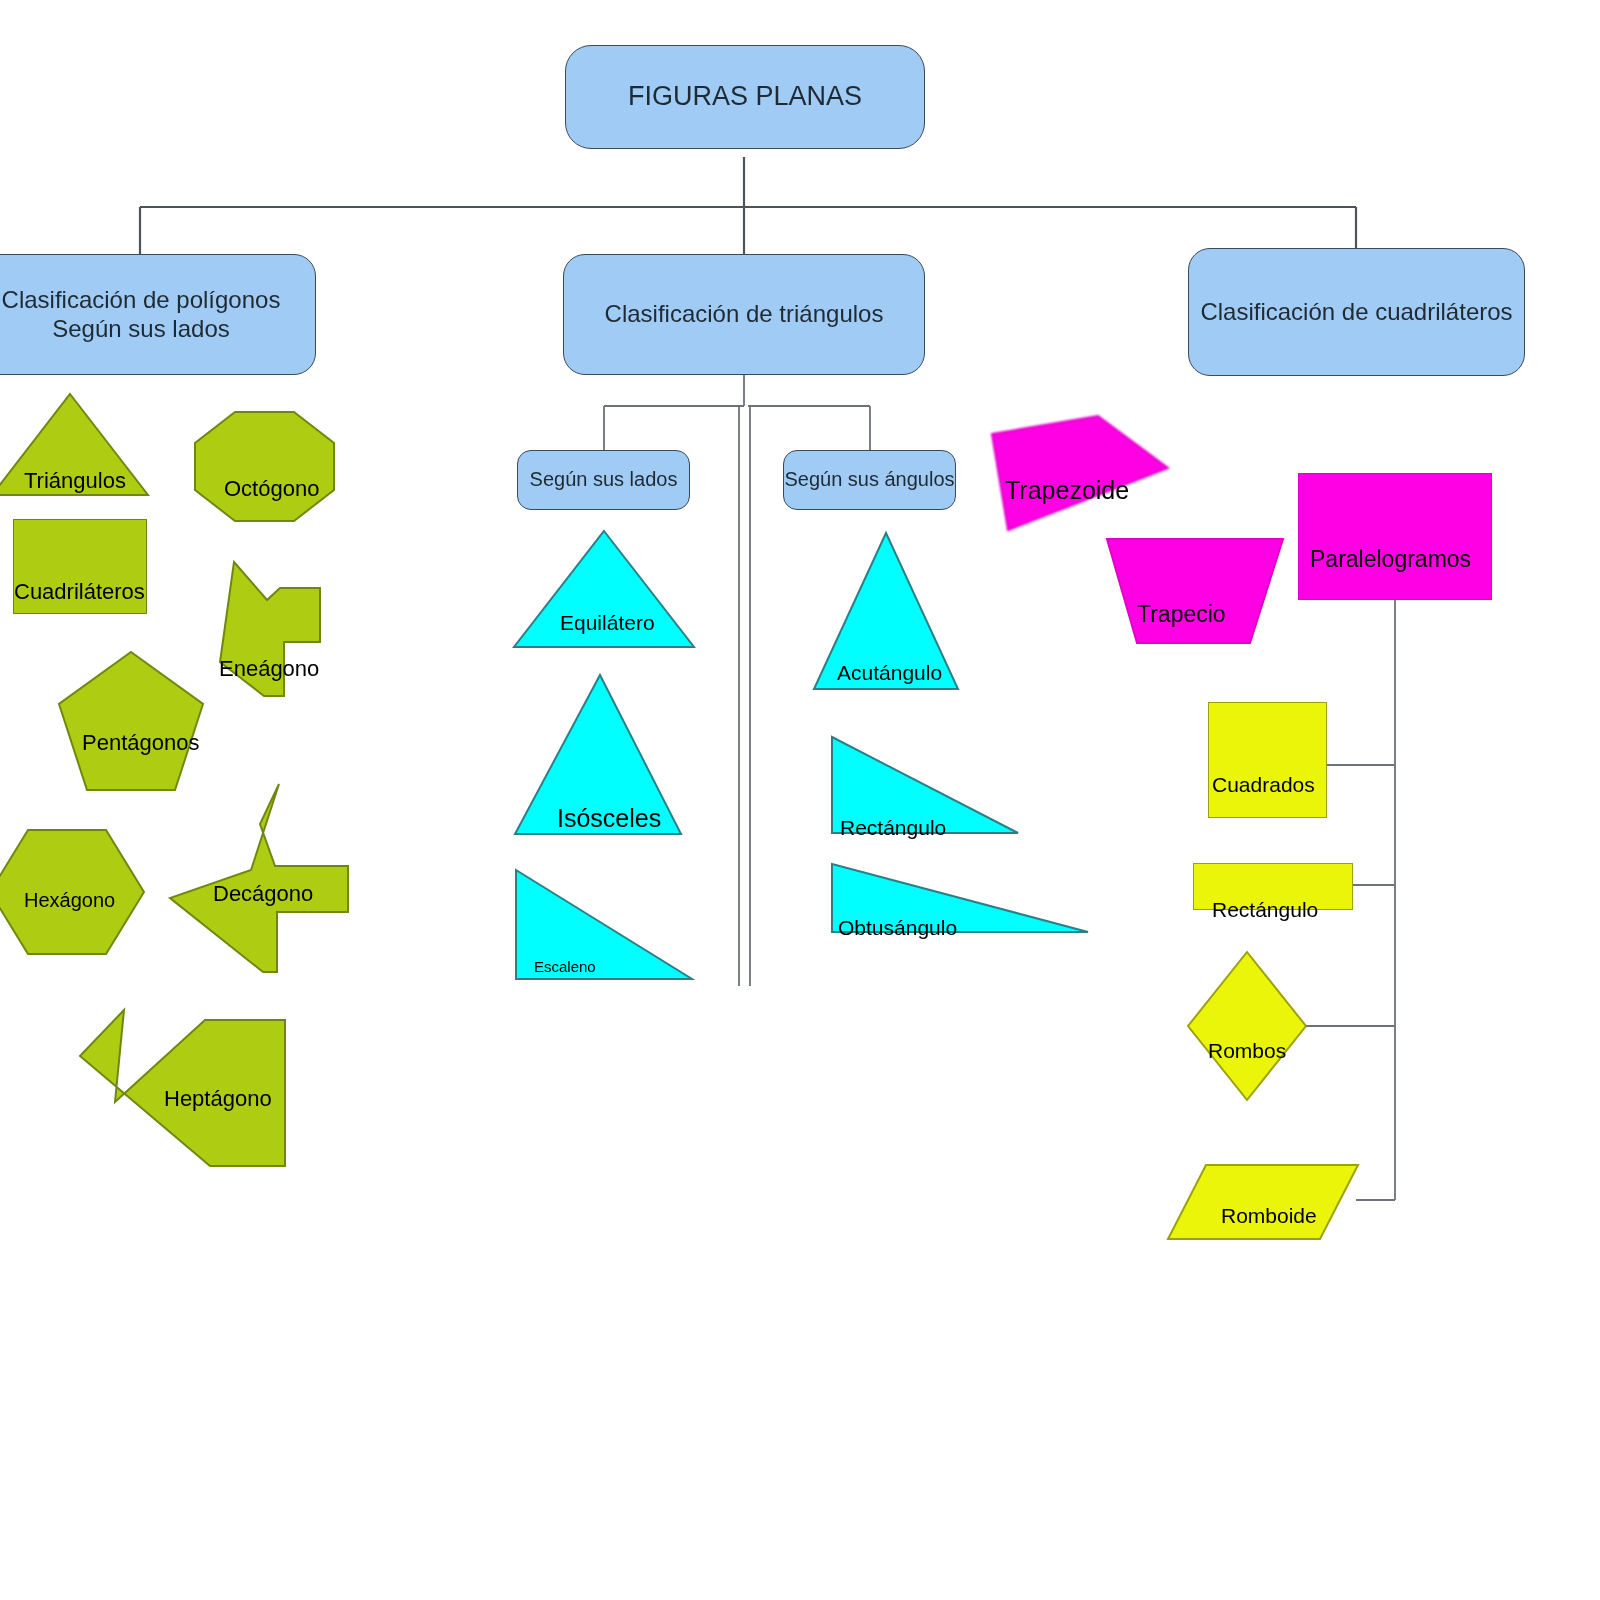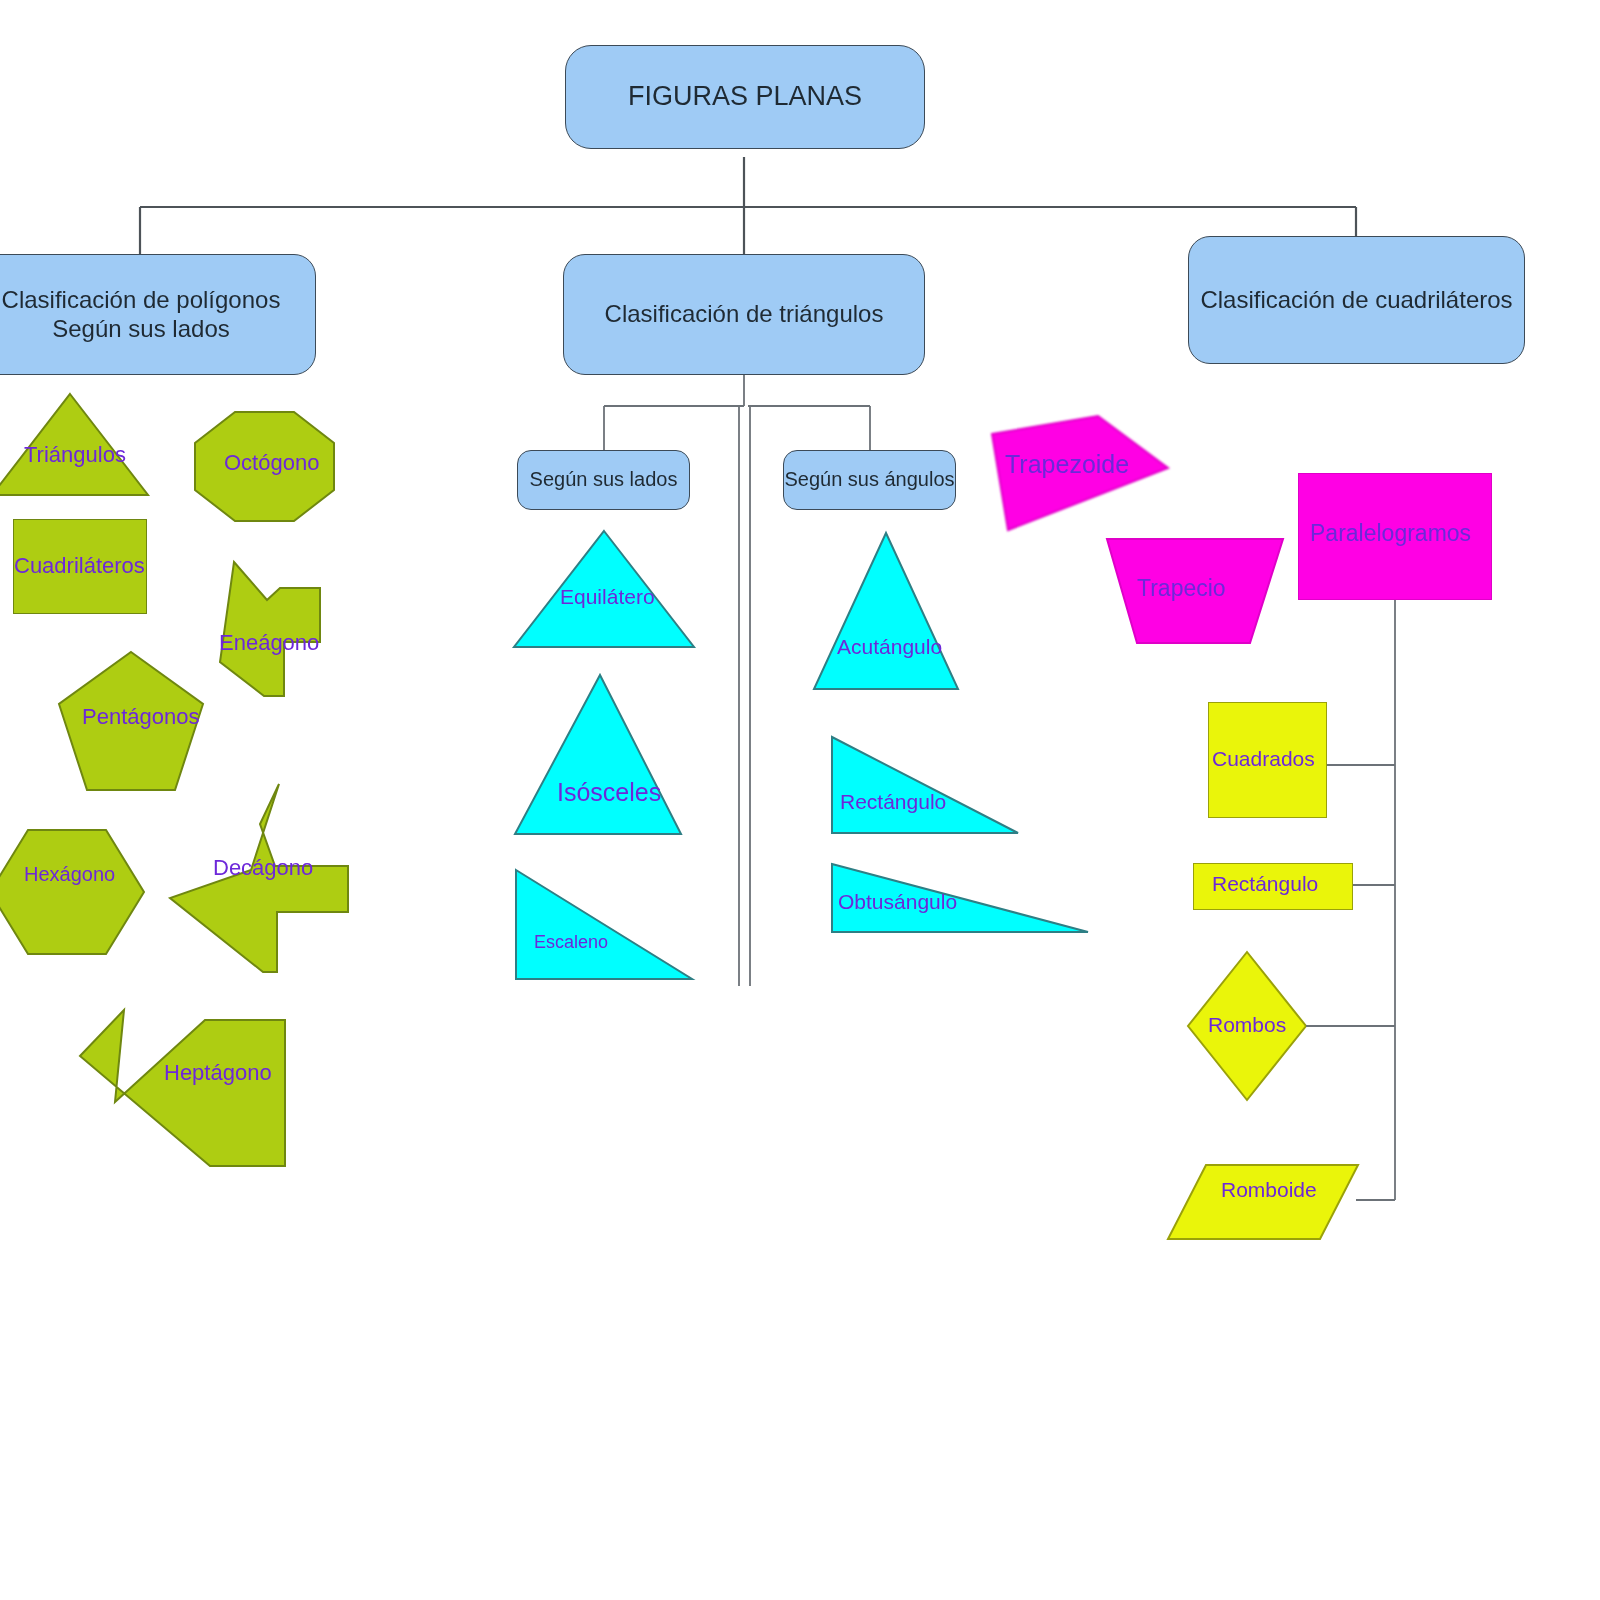--- a/index.html
+++ b/index.html
@@ -28,22 +28,23 @@
     line-height:1.18;
   }
   .nodebox.root{font-size:27px;border-radius:26px;}
   .nodebox.lvl1{font-size:24px;}
   .nodebox.lvl2{font-size:20px;border-radius:14px;border-width:1.4px;}
 
   
   .shape{position:absolute;z-index:2;}
   .shape .lbl{
     position:absolute;z-index:4;
-    color:#6d28d9;white-space:nowrap;
+    color:#000000;white-space:nowrap;
     pointer-events:none;
+    margin-top:26px;
   }
 
   
   .green  {background:#aecd12;}
   .magenta{background:#ff00e4;}
   .yellow {background:#eaf50a;}
 
   .bord-green   {border:1.5px solid #6f8710;}
   .bord-magenta {border:1.5px solid #b200a0;}
   .bord-yellow  {border:1.5px solid #9aa10a;}
@@ -95,21 +96,21 @@
 
   <div class="nodebox lvl1" style="left:-34px;top:254px;width:350px;height:121px;">
     <span class="ml" style="white-space:pre-line;">Clasificación de polígonos
 Según sus lados</span>
   </div>
 
   <div class="nodebox lvl1" style="left:563px;top:254px;width:362px;height:121px;align-items:center;">
     <span>Clasificación de triángulos</span>
   </div>
 
-  <div class="nodebox lvl1" style="left:1188px;top:236px;width:337px;height:128px;">
+  <div class="nodebox lvl1" style="left:1188px;top:248px;width:337px;height:128px;">
     <span>Clasificación de cuadriláteros</span>
   </div>
 
   <div class="nodebox lvl2" style="left:517px;top:450px;width:173px;height:60px;">
     <span>Según sus lados</span>
   </div>
 
   <div class="nodebox lvl2" style="left:783px;top:450px;width:173px;height:60px;">
     <span>Según sus ángulos</span>
   </div>
@@ -179,21 +180,21 @@
     <polygon class="p-cyan" points="87,2 168,161 2,161"></polygon>
   </svg>
   <div class="shape" style="left:557px;top:778px;">
     <span class="lbl" style="font-size:25px;">Isósceles</span>
   </div>
 
   <svg class="polysvg" style="left:514px;top:868px;width:180px;height:113px;" viewBox="0 0 180 113">
     <polygon class="p-cyan" points="2,2 178,111 2,111"></polygon>
   </svg>
   <div class="shape" style="left:534px;top:932px;">
-    <span class="lbl" style="font-size:18px;">Escaleno</span>
+    <span class="lbl" style="font-size:15px;">Escaleno</span>
   </div>
 
   <svg class="polysvg" style="left:812px;top:531px;width:148px;height:160px;" viewBox="0 0 148 160">
     <polygon class="p-cyan" points="74,2 146,158 2,158"></polygon>
   </svg>
   <div class="shape" style="left:837px;top:635px;">
     <span class="lbl" style="font-size:21px;">Acutángulo</span>
   </div>
 
   <svg class="polysvg" style="left:830px;top:735px;width:190px;height:100px;" viewBox="0 0 190 100">

